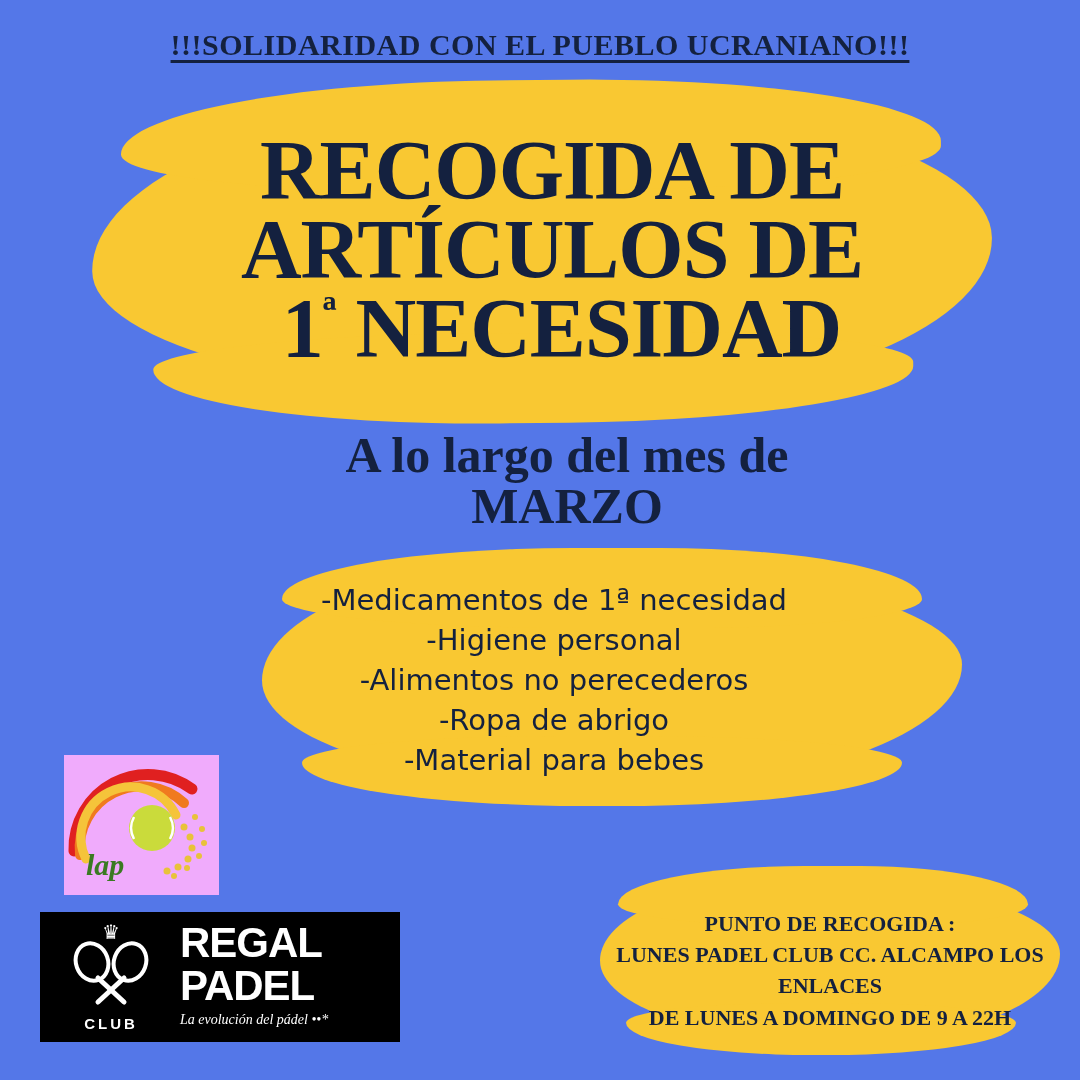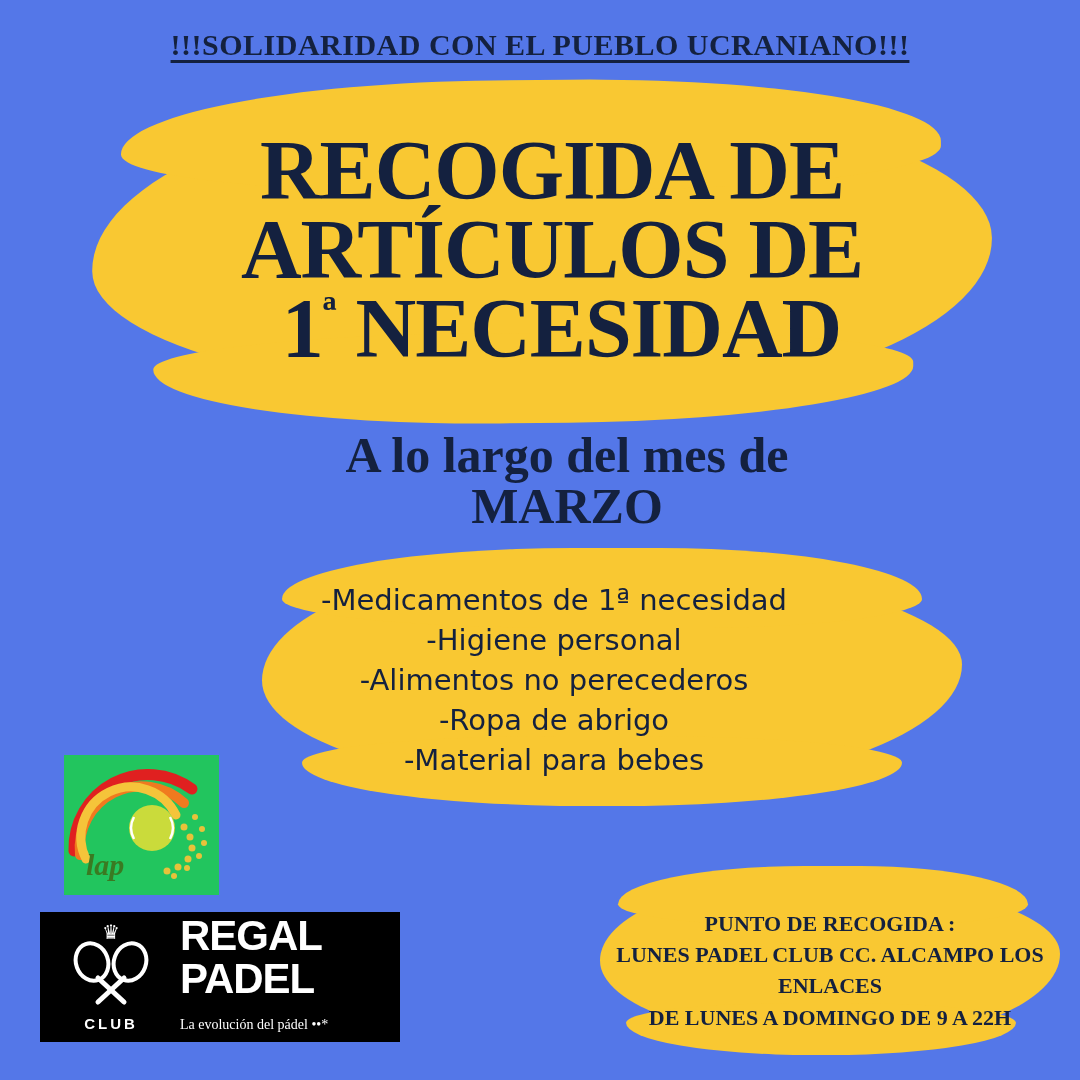--- a/index.html
+++ b/index.html
@@ -190,21 +190,21 @@
     line-height: 1.42;
   }
 
   
   .lap-logo {
     position: absolute;
     left: 64px;
     top: 755px;
     width: 155px;
     height: 140px;
-    background: #22c55e;
+    background: #f0abfc;
     overflow: hidden;
   }
 
   
   .regal {
     position: absolute;
     left: 40px;
     top: 912px;
     width: 360px;
     height: 130px;
@@ -245,34 +245,35 @@
     width: 118px;
     text-align: center;
     font-family: "Liberation Serif", serif;
     font-weight: bold;
     font-size: 34px;
     color: #ffffff;
   }
   .regal-right {
     position: absolute;
     left: 140px;
-    top: 3px;
+    top: 10px;
     width: 212px;
   }
   .regal-word {
     font-family: "Liberation Sans", sans-serif;
     font-weight: bold;
     font-size: 42px;
     color: #ffffff;
     line-height: 1.02;
     letter-spacing: -1px;
   }
   .regal-tag {
-    margin-top: 16px;
-    font-family: "Liberation Serif", serif;
+    margin-top: 4px;
+    font-family: "Liberation Serif", serif;
+    font-style: italic;
     font-size: 14px;
     color: #ffffff;
   }
 </style>
 </head>
 <body>
 
 <div class="poster">
 
   <div class="top-banner">!!!SOLIDARIDAD CON EL PUEBLO UCRANIANO!!!</div>

